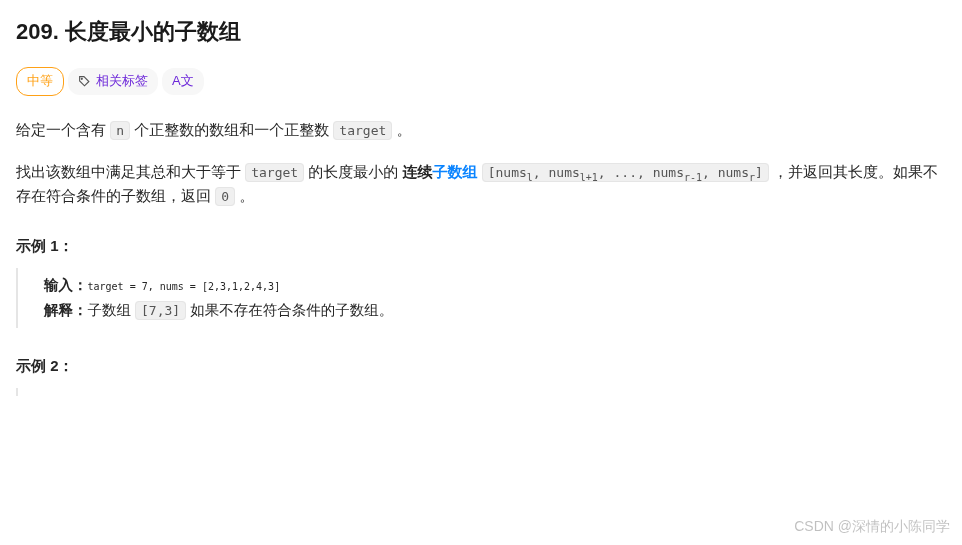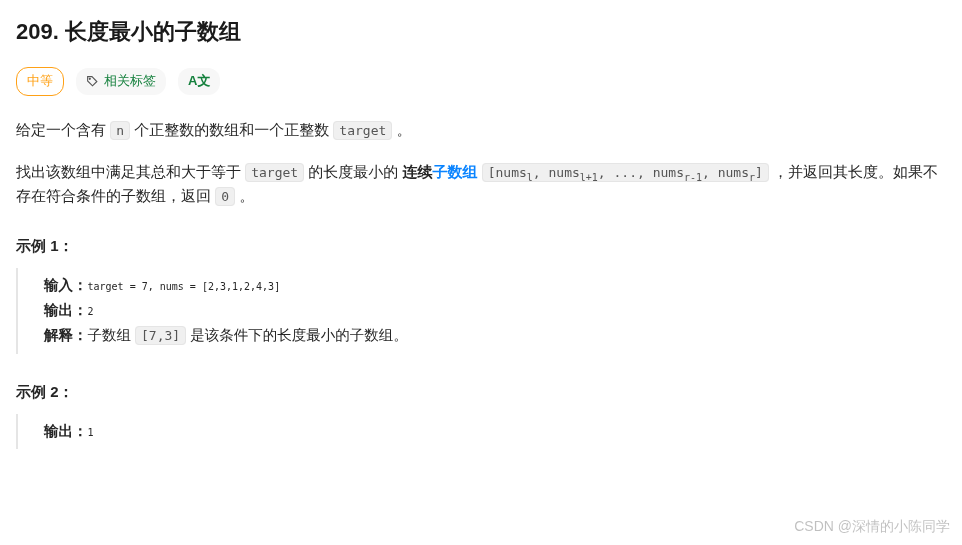--- a/index.html
+++ b/index.html
@@ -16,43 +16,43 @@
     background: #fff;
   }
   h1.title {
     font-size: 22px;
     font-weight: 700;
     margin: 0 0 18px 0;
     color: #1a1a1a;
   }
   .tagrow {
     display: flex;
-    gap: 12px;
+    gap: 4px;
     align-items: center;
     margin-bottom: 22px;
   }
   .pill {
     display: inline-flex;
     align-items: center;
     gap: 5px;
     padding: 3px 10px;
     border-radius: 12px;
     font-size: 13px;
     background: #f7f7f7;
-    color: #15803d;
+    color: #6d28d9;
   }
   .pill.diff {
     color: #ffa116;
     background: #fff;
     border: 1px solid #ffa116;
     font-weight: 500;
   }
   .pill .ico { display: inline-block; }
   .pill .ico svg { display: block; }
-  .pill.trans { font-weight: 700; font-family: sans-serif; }
+  .pill.trans { font-weight: 400; font-family: sans-serif; }
   p.desc {
     margin: 0 0 18px 0;
     font-size: 15px;
   }
   code.inline {
     background: #f0f0f0;
     border: 1px solid #e5e5e5;
     border-radius: 4px;
     padding: 1px 5px;
     font-family: Menlo, Consolas, monospace;
@@ -108,22 +108,20 @@
 </p>
 
 <p class="desc">
   <span>找出该数组中满足其总和大于等于 </span><code class="inline">target</code><span> 的长度最小的 </span><strong><span>连续</span><span class="link">子数组</span></strong>
   <code class="inline">[nums<sub>l</sub>, nums<sub>l+1</sub>, ..., nums<sub>r-1</sub>, nums<sub>r</sub>]</code><span> ，并返回其长度。如果不存在符合条件的子数组，返回 </span><code class="inline">0</code><span> 。</span>
 </p>
 
 <div class="ex-title">示例 1：</div>
 <div class="ex-block">
   <div class="row"><span class="lbl">输入：</span><span class="mono">target = 7, nums = [2,3,1,2,4,3]</span></div>
-  <div class="row"><span class="lbl">输出：</span><span class="mono">2</span></div>
-  <div class="row"><span class="lbl">解释：</span><span>子数组 </span><code class="inline">[7,3]</code><span> 是该条件下的长度最小的子数组。</span></div>
+  <div class="row"><span class="lbl">解释：</span><span>子数组 </span><code class="inline">[7,3]</code><span> 如果不存在符合条件的子数组。</span></div>
 </div>
 
 <div class="ex-title">示例 2：</div>
 <div class="ex-block">
-  <div class="row"><span class="lbl">输出：</span><span class="mono">1</span></div>
 </div>
 
 <div class="watermark">CSDN @深情的小陈同学</div>
 
 </body></html>

